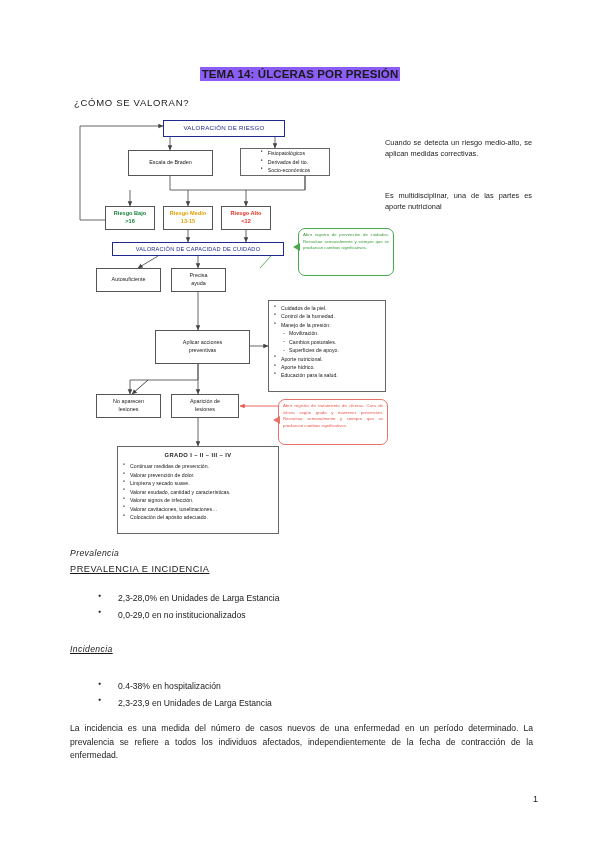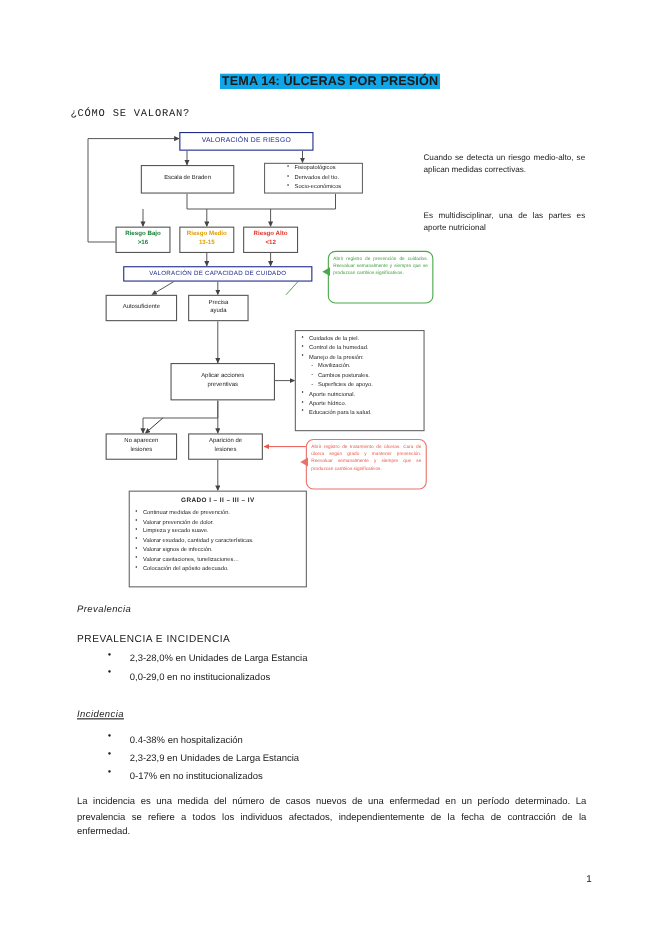--- a/index.html
+++ b/index.html
@@ -26,32 +26,31 @@
     position: absolute;
     top: 68px;
     left: 0;
     width: 600px;
     text-align: center;
     font-size: 11.5px;
     font-weight: bold;
     letter-spacing: 0.1px;
   }
   .doc-title span {
-    background: #0ea5e9;
+    background: #8b5cf6;
     padding: 1px 2px;
     margin-top: 36px;
   }
 
   .q-heading {
     position: absolute;
     top: 97px;
-    left: 64px;
+    left: 74px;
     font-size: 9.5px;
     letter-spacing: 0.7px;
-    font-family: Liberation Mono, monospace;
   }
 
   
   .flow {
     position: absolute;
     top: 118px;
     left: 70px;
     width: 330px;
     height: 430px;
   }
@@ -176,43 +175,44 @@
     line-height: 1.52;
     text-align: justify;
   }
   .side-note.n1 { top: 137px; }
   .side-note.n2 { top: 190px; }
 
   
   .section-head {
     position: absolute;
     left: 70px;
-    top: 576px;
+    top: 564px;
     font-size: 9.2px;
+    text-decoration: underline;
     letter-spacing: 0.5px;
   }
   .sub-head {
     position: absolute;
     left: 70px;
     font-size: 8.6px;
     font-style: italic;
     letter-spacing: 0.4px;
   }
   .sub-head.prev { top: 548px; }
   .sub-head.inc  { top: 644px; text-decoration: underline; }
 
   ul.bullets {
     position: absolute;
     left: 96px;
     margin: 0;
     padding: 0;
     list-style: none;
   }
   ul.bullets.prev { top: 590px; }
-  ul.bullets.inc  { top: 664px; }
+  ul.bullets.inc  { top: 678px; }
   ul.bullets li {
     position: relative;
     font-size: 8.6px;
     line-height: 1.92;
     padding-left: 22px;
     white-space: nowrap;
   }
   ul.bullets li::before {
     content: "\25CF";
     position: absolute;
@@ -401,19 +401,18 @@
   <div class="sub-head prev">Prevalencia</div>
   <ul class="bullets prev">
     <li>2,3-28,0% en Unidades de Larga Estancia</li>
     <li>0,0-29,0 en no institucionalizados</li>
   </ul>
 
   <div class="sub-head inc">Incidencia</div>
   <ul class="bullets inc">
     <li>0.4-38% en hospitalización</li>
     <li>2,3-23,9 en Unidades de Larga Estancia</li>
-    <li>0-17% en no institucionalizados</li>
   </ul>
 
   <div class="closing">La incidencia es una medida del número de casos nuevos de una enfermedad en un período determinado. La prevalencia se refiere a todos los individuos afectados, independientemente de la fecha de contracción de la enfermedad.</div>
 
   <div class="page-num">1</div>
 </div>
 
 </body></html>

